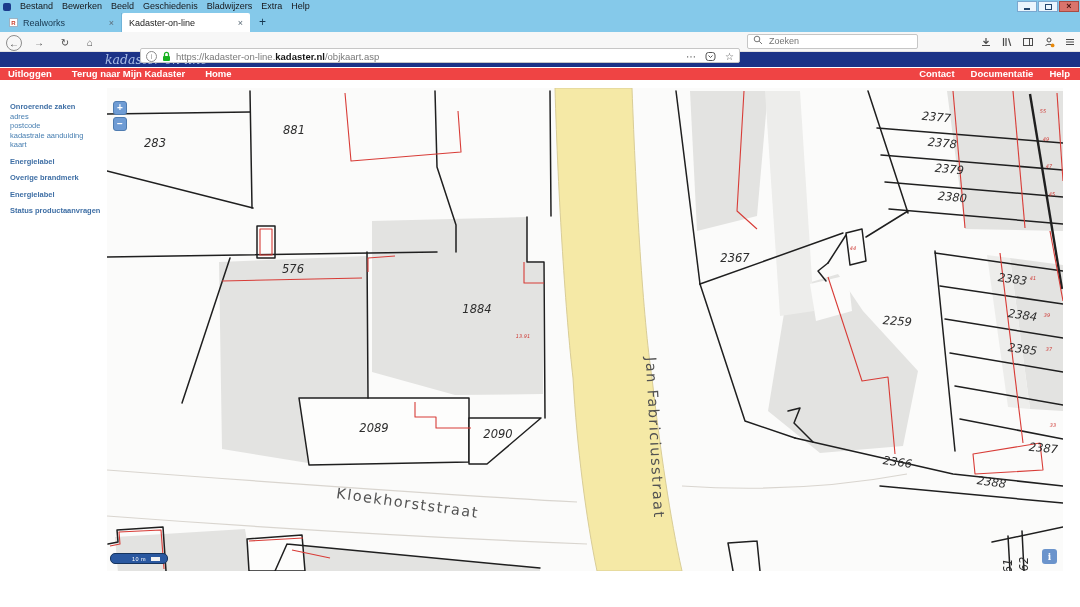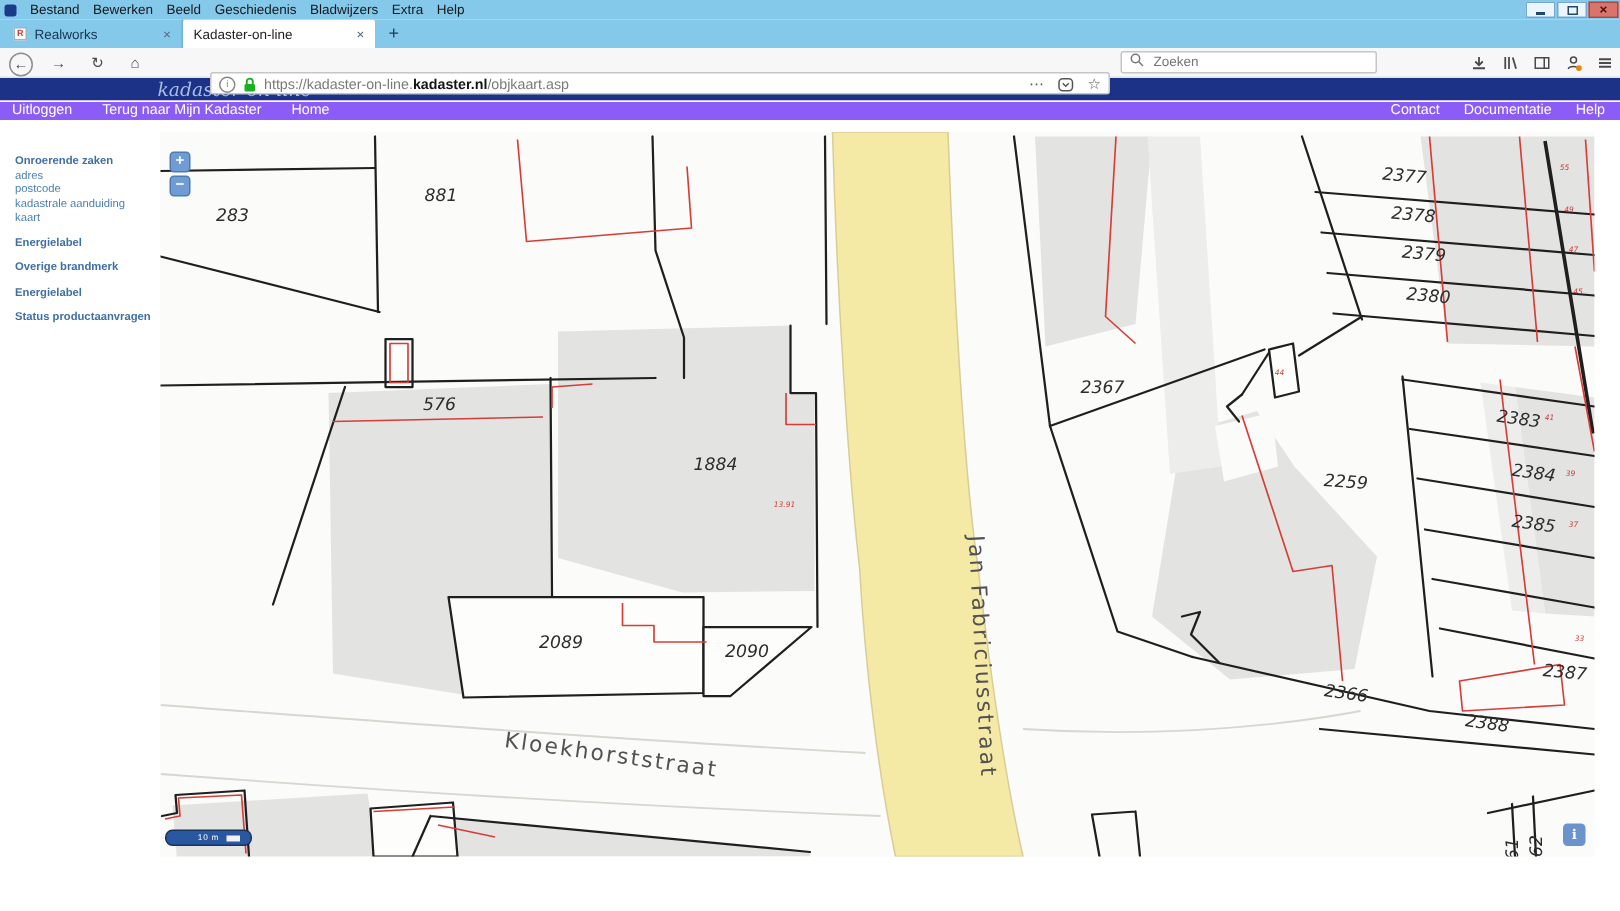--- a/index.html
+++ b/index.html
@@ -36,21 +36,21 @@
   .url-domain{color:#141414;font-weight:bold}
   .url-actions{display:flex;gap:9px;color:#555;font-size:10px;align-items:center}
   .searchbox{position:absolute;left:747px;top:2px;width:171px;height:15px;border:1px solid #c6c6c6;border-radius:2px;background:#fff;display:flex;align-items:flex-start;padding:0 5px;gap:4px;box-sizing:border-box}
   .searchbox input{border:none;outline:none;font-size:9px;color:#444;width:100%;background:transparent;font-family:"Liberation Sans",sans-serif}
   .nav-right-icons{position:absolute;right:4px;top:4px;display:flex;gap:9px;align-items:center}
   .ico{display:flex;align-items:center;justify-content:center}
 
   
   .site-header{height:15px;background:#1b3287;display:flex;align-items:center;padding-left:105px}
   .brand{font-family:"DejaVu Serif",serif;font-style:italic;font-size:12.5px;color:#a8bce6;line-height:15px}
-  .site-nav{height:13px;background:#8b5cf6;border-top:1px solid #fff;box-sizing:border-box;display:flex;align-items:center;font-size:9.5px;font-weight:normal}
+  .site-nav{height:13px;background:#ef4444;border-top:1px solid #fff;box-sizing:border-box;display:flex;align-items:center;font-size:9.5px;font-weight:bold}
   .nav-l{display:flex;gap:20px;padding-left:8px}
   .nav-r{margin-left:auto;display:flex;gap:16px;padding-right:10px}
   .site-link{color:#fff;line-height:12px}
 
   
   .content{display:flex;background:#fff}
   .sidebar{width:107px;box-sizing:border-box;padding:22px 0 0 10px;flex:0 0 auto}
   .sb-group{margin-bottom:7px}
   .sb-title{font-size:7.5px;font-weight:bold;color:#3f6fa5;line-height:9.5px}
   .sb-item{font-size:7.5px;color:#4a80b2;line-height:9.5px}

